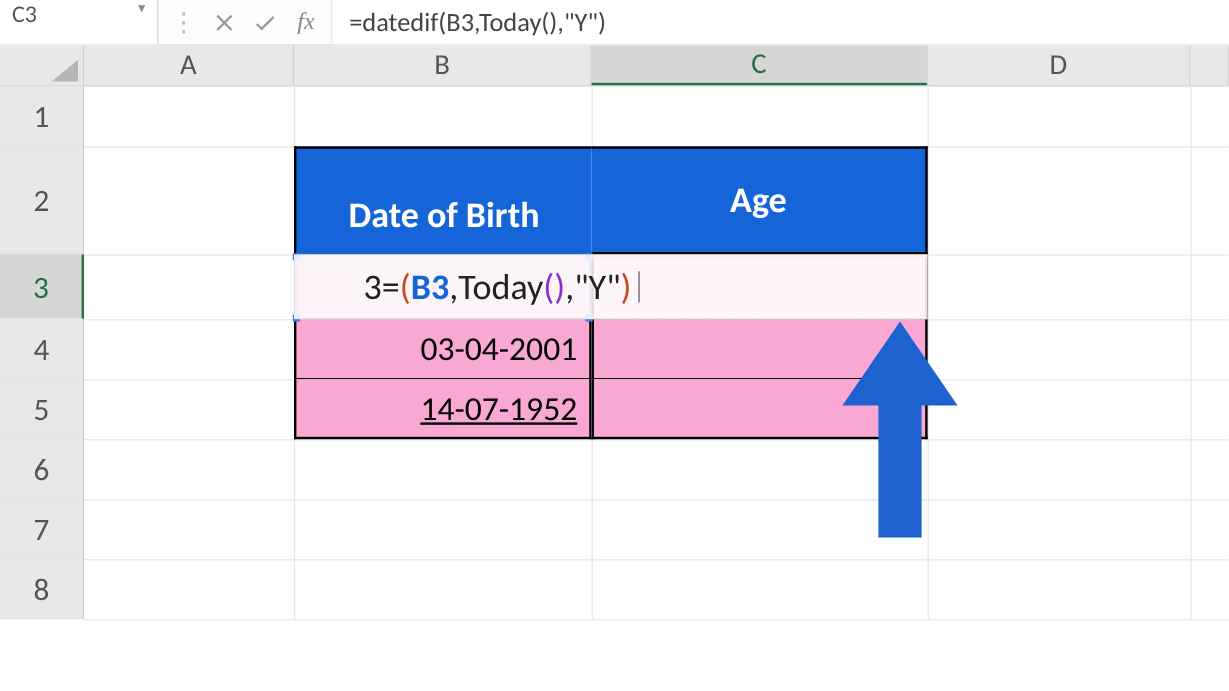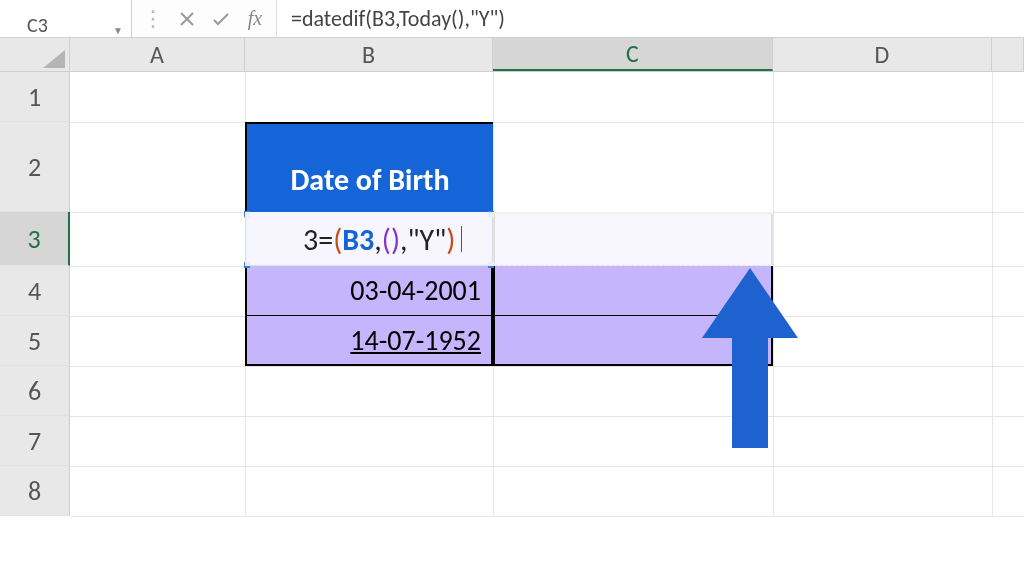--- a/index.html
+++ b/index.html
@@ -11,22 +11,22 @@
     align-items: center;
     height: 38px;
     border-bottom: 1px solid #d0d0d0;
     background: #fdfdfd;
     font-size: 20px;
   }
   .name-box {
     width: 132px;
     height: 100%;
     display: flex;
-    align-items: flex-end;
-    padding-left: 27px;
+    align-items: flex-start;
+    padding-left: 10px;
     border-right: 1px solid #d0d0d0;
     color: #555;
     background: #fff;
     position: relative;
   }
   .name-box .caret {
     position: absolute;
     right: 8px;
     font-size: 10px;
     color: #888;
@@ -168,21 +168,21 @@
     width: 1px; background: rgba(255,255,255,0.0);
   }
 
   .tbl-cell {
     border-left: 2px solid #000;
     border-right: 2px solid #000;
     border-bottom: 1px solid #000;
     font-size: 28px;
     justify-content: flex-end;
     padding-right: 10px;
-    background: #c4b5fd;
+    background: #f9a8d4;
   }
   .tbl-cell.bottom { border-bottom: 2px solid #000; }
 
   .c-B3 { left: 175px; top: 140px; width: 248px; height: 54px; }
   .c-B4 { left: 175px; top: 194px; width: 248px; height: 50px; }
   .c-B5 { left: 175px; top: 244px; width: 248px; height: 50px; text-decoration: underline; }
   .c-C3 { left: 423px; top: 140px; width: 280px; height: 54px; }
   .c-C4 { left: 423px; top: 194px; width: 280px; height: 50px; }
   .c-C5 { left: 423px; top: 244px; width: 280px; height: 50px; }
 
@@ -349,20 +349,23 @@
       <div class="gridline-h" style="top:194px"></div>
       <div class="gridline-h" style="top:244px"></div>
       <div class="gridline-h" style="top:294px"></div>
       <div class="gridline-h" style="top:344px"></div>
       <div class="gridline-h" style="top:394px"></div>
       <div class="gridline-h" style="top:444px"></div>
 
       <div class="tcell tbl-head left">
         <span>Date of Birth</span>
       </div>
+      <div class="tcell tbl-head right">
+        <span>Age</span>
+      </div>
 
       <div class="tcell tbl-cell c-B3"></div>
       <div class="tcell tbl-cell c-C3"></div>
       <div class="tcell tbl-cell c-B4">
         <span>03-04-2001</span>
       </div>
       <div class="tcell tbl-cell c-C4"></div>
       <div class="tcell tbl-cell c-B5 bottom">
         <span>14-07-1952</span>
       </div>
@@ -375,20 +378,21 @@
       <div class="ref-handle rh-br"></div>
 
       <div class="edit-outline"></div>
 
       <div class="editing-box formula-colored">
         <span class="pre">3</span>
           <span class="fn">=</span>
           <span class="p1">(</span>
           <span class="ref">B3</span>
           <span class="fn">,</span>
+          <span class="fn">Today</span>
           <span class="p2">(</span>
           <span class="p2">)</span>
           <span class="fn">,</span>
           <span class="str">"Y"</span>
           <span class="p1">)</span>
           <span class="text-cursor"></span>
       </div>
 
       <div class="arrow-anno">
         <svg width="120" height="200" viewBox="0 0 120 200">

